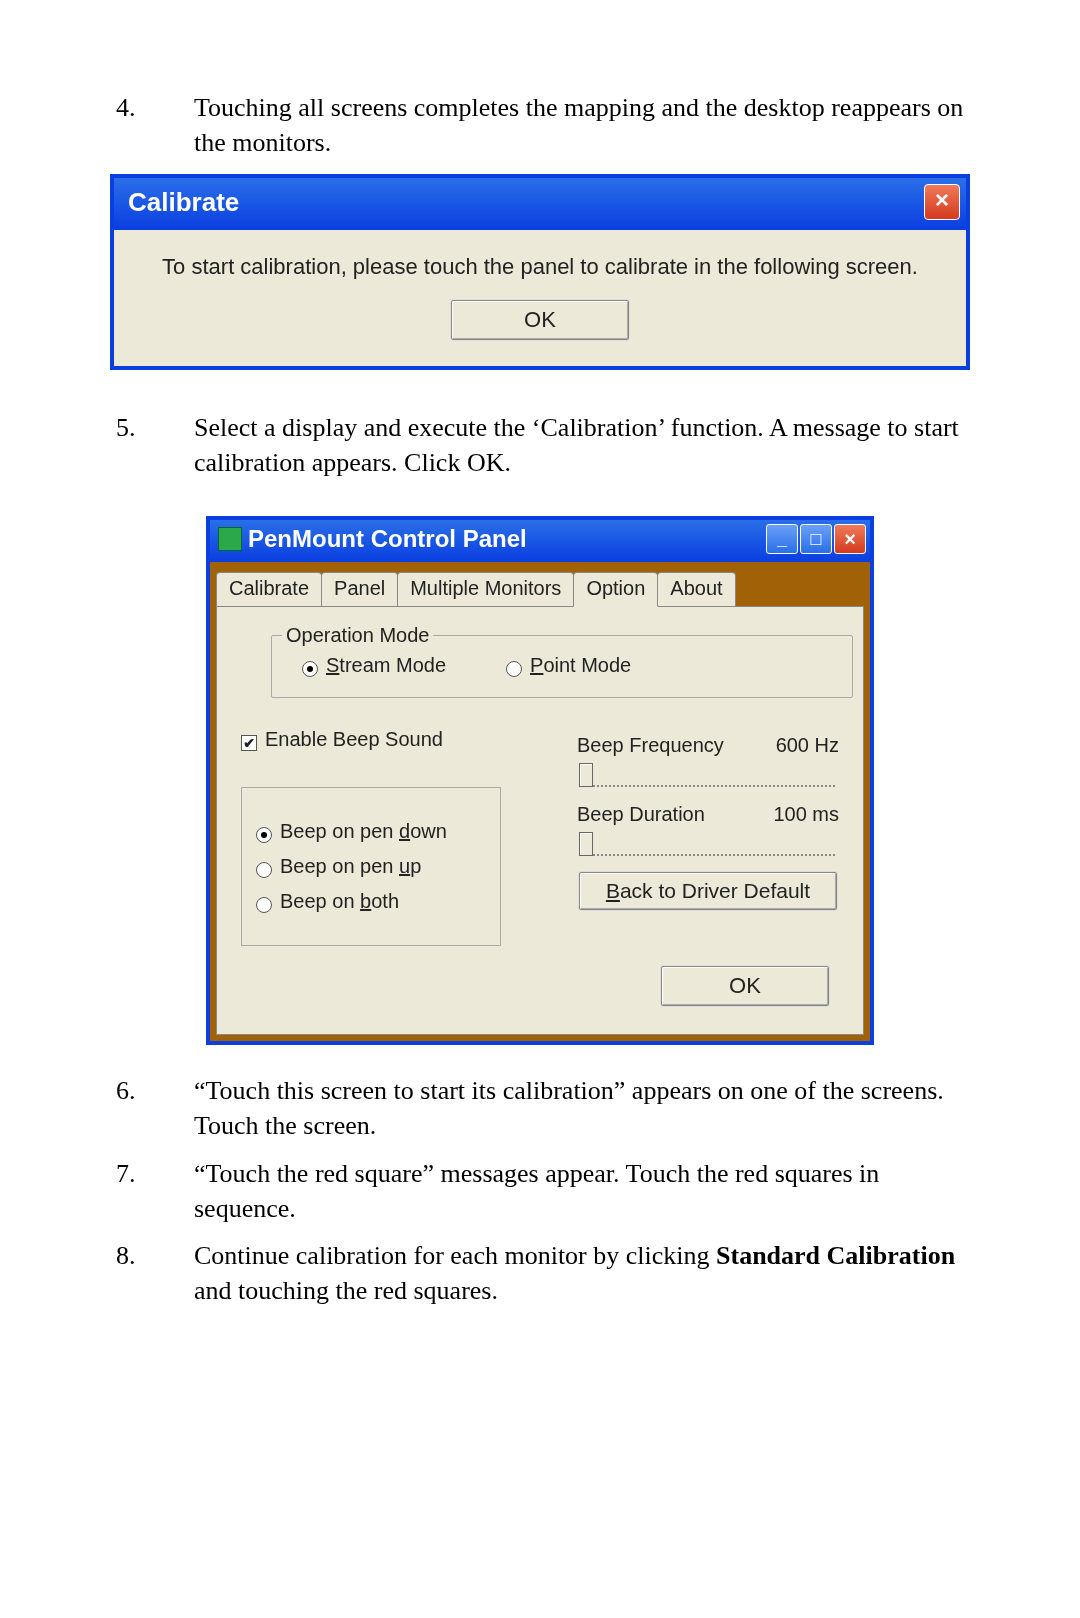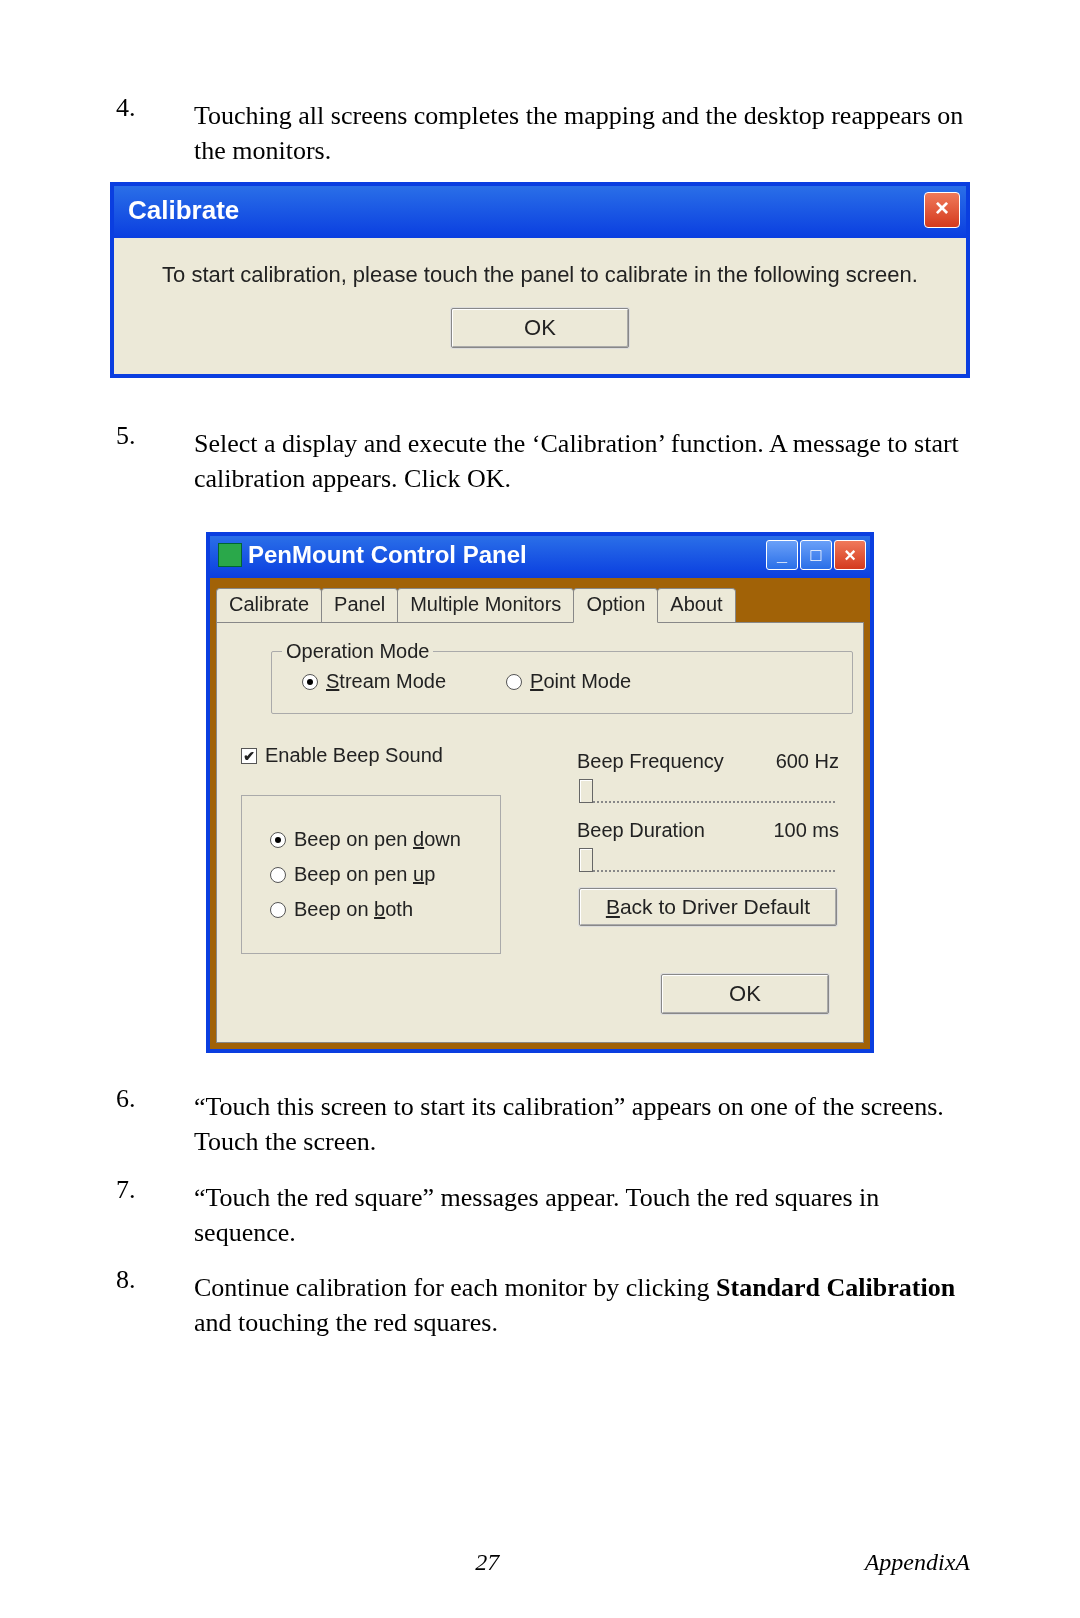--- a/index.html
+++ b/index.html
@@ -23,21 +23,20 @@
     font-size: 26px;
     line-height: 1.35;
     margin: 0 0 12px 0;
   }
   .ol-item .num {
     min-width: 78px;
     padding-left: 6px;
   }
   .ol-item .txt {
     flex: 1;
-    margin-top: 8px;
   }
 
   
   .win1 {
     margin: 14px 0 40px 0;
     border: 4px solid #0a3ee0;
     background: #ece9d8;
     font-family: Tahoma, Arial, sans-serif;
   }
   .win1-title {
@@ -170,21 +169,21 @@
     top: -12px;
     left: 10px;
     background: #ece9d8;
     padding: 0 4px;
     font-size: 20px;
   }
 
   .radio-row { display: flex; gap: 60px; padding-left: 6px; }
   .radio, .check {
     display: flex;
-    align-items: center;
+    align-items: flex-end;
     gap: 8px;
   }
   .radio .dot {
     width: 14px; height: 14px; border: 1px solid #555; border-radius: 50%;
     background: #fff; display: inline-flex; align-items: center; justify-content: center;
   }
   .radio .dot.filled::after {
     content: ""; width: 6px; height: 6px; background: #000; border-radius: 50%;
   }
   .check .box {
@@ -196,22 +195,22 @@
 
   .mid {
     display: flex;
     gap: 30px;
   }
   .mid-left { flex: 0 0 260px; }
   .mid-right { flex: 1; margin-left: 46px; }
 
   .beep-group {
     border: 1px solid #aaa;
-    padding: 20px 28px;
-    margin-top: 28px;
+    padding: 20px 14px;
+    margin-top: 36px;
   }
   .beep-group .radio { margin: 12px 0; }
 
   .metric-row {
     display: flex;
     justify-content: space-between;
     margin-top: 6px;
     font-size: 20px;
   }
   .slider {
@@ -390,19 +389,14 @@
     <div class="num">7.</div>
     <div class="txt">“Touch the red square” messages appear. Touch the red squares in sequence.</div>
   </div>
   <div class="ol-item">
     <div class="num">8.</div>
     <div class="txt">
       <span>Continue calibration for each monitor by clicking </span><b>Standard Calibration</b><span> and touching the red squares.</span>
     </div>
   </div>
 
-  <div class="footer">
-    <span></span>
-    <span class="spacer">27</span>
-    <span>AppendixA</span>
-  </div>
 
 </div>
 
 </body></html>

